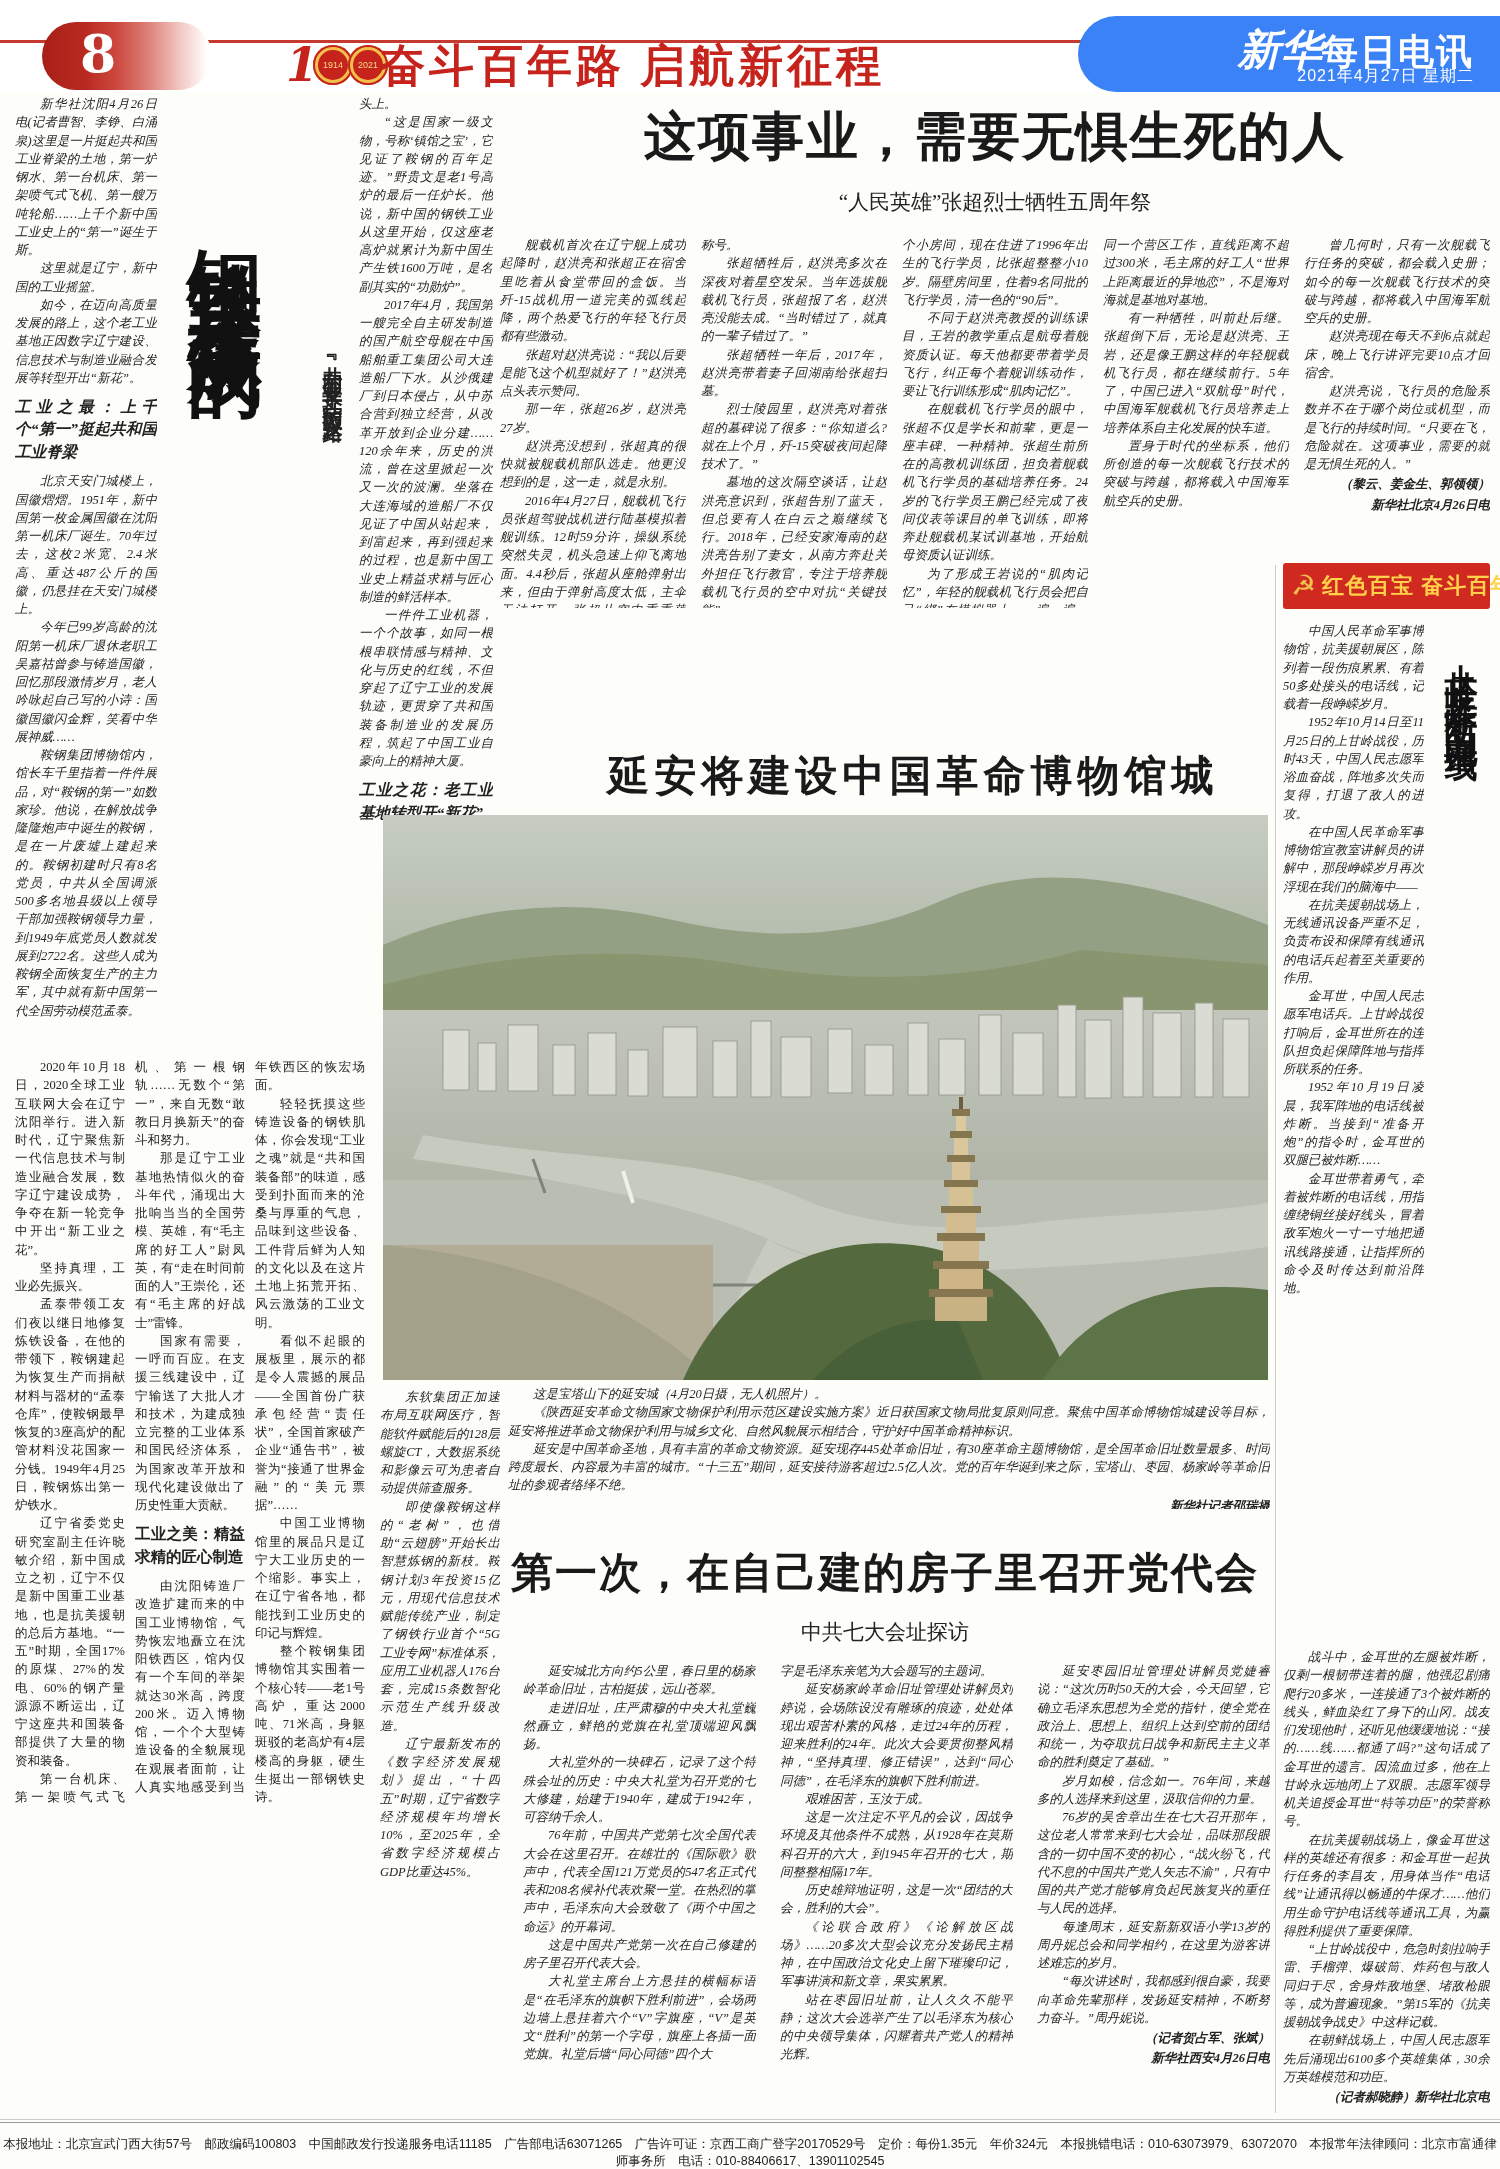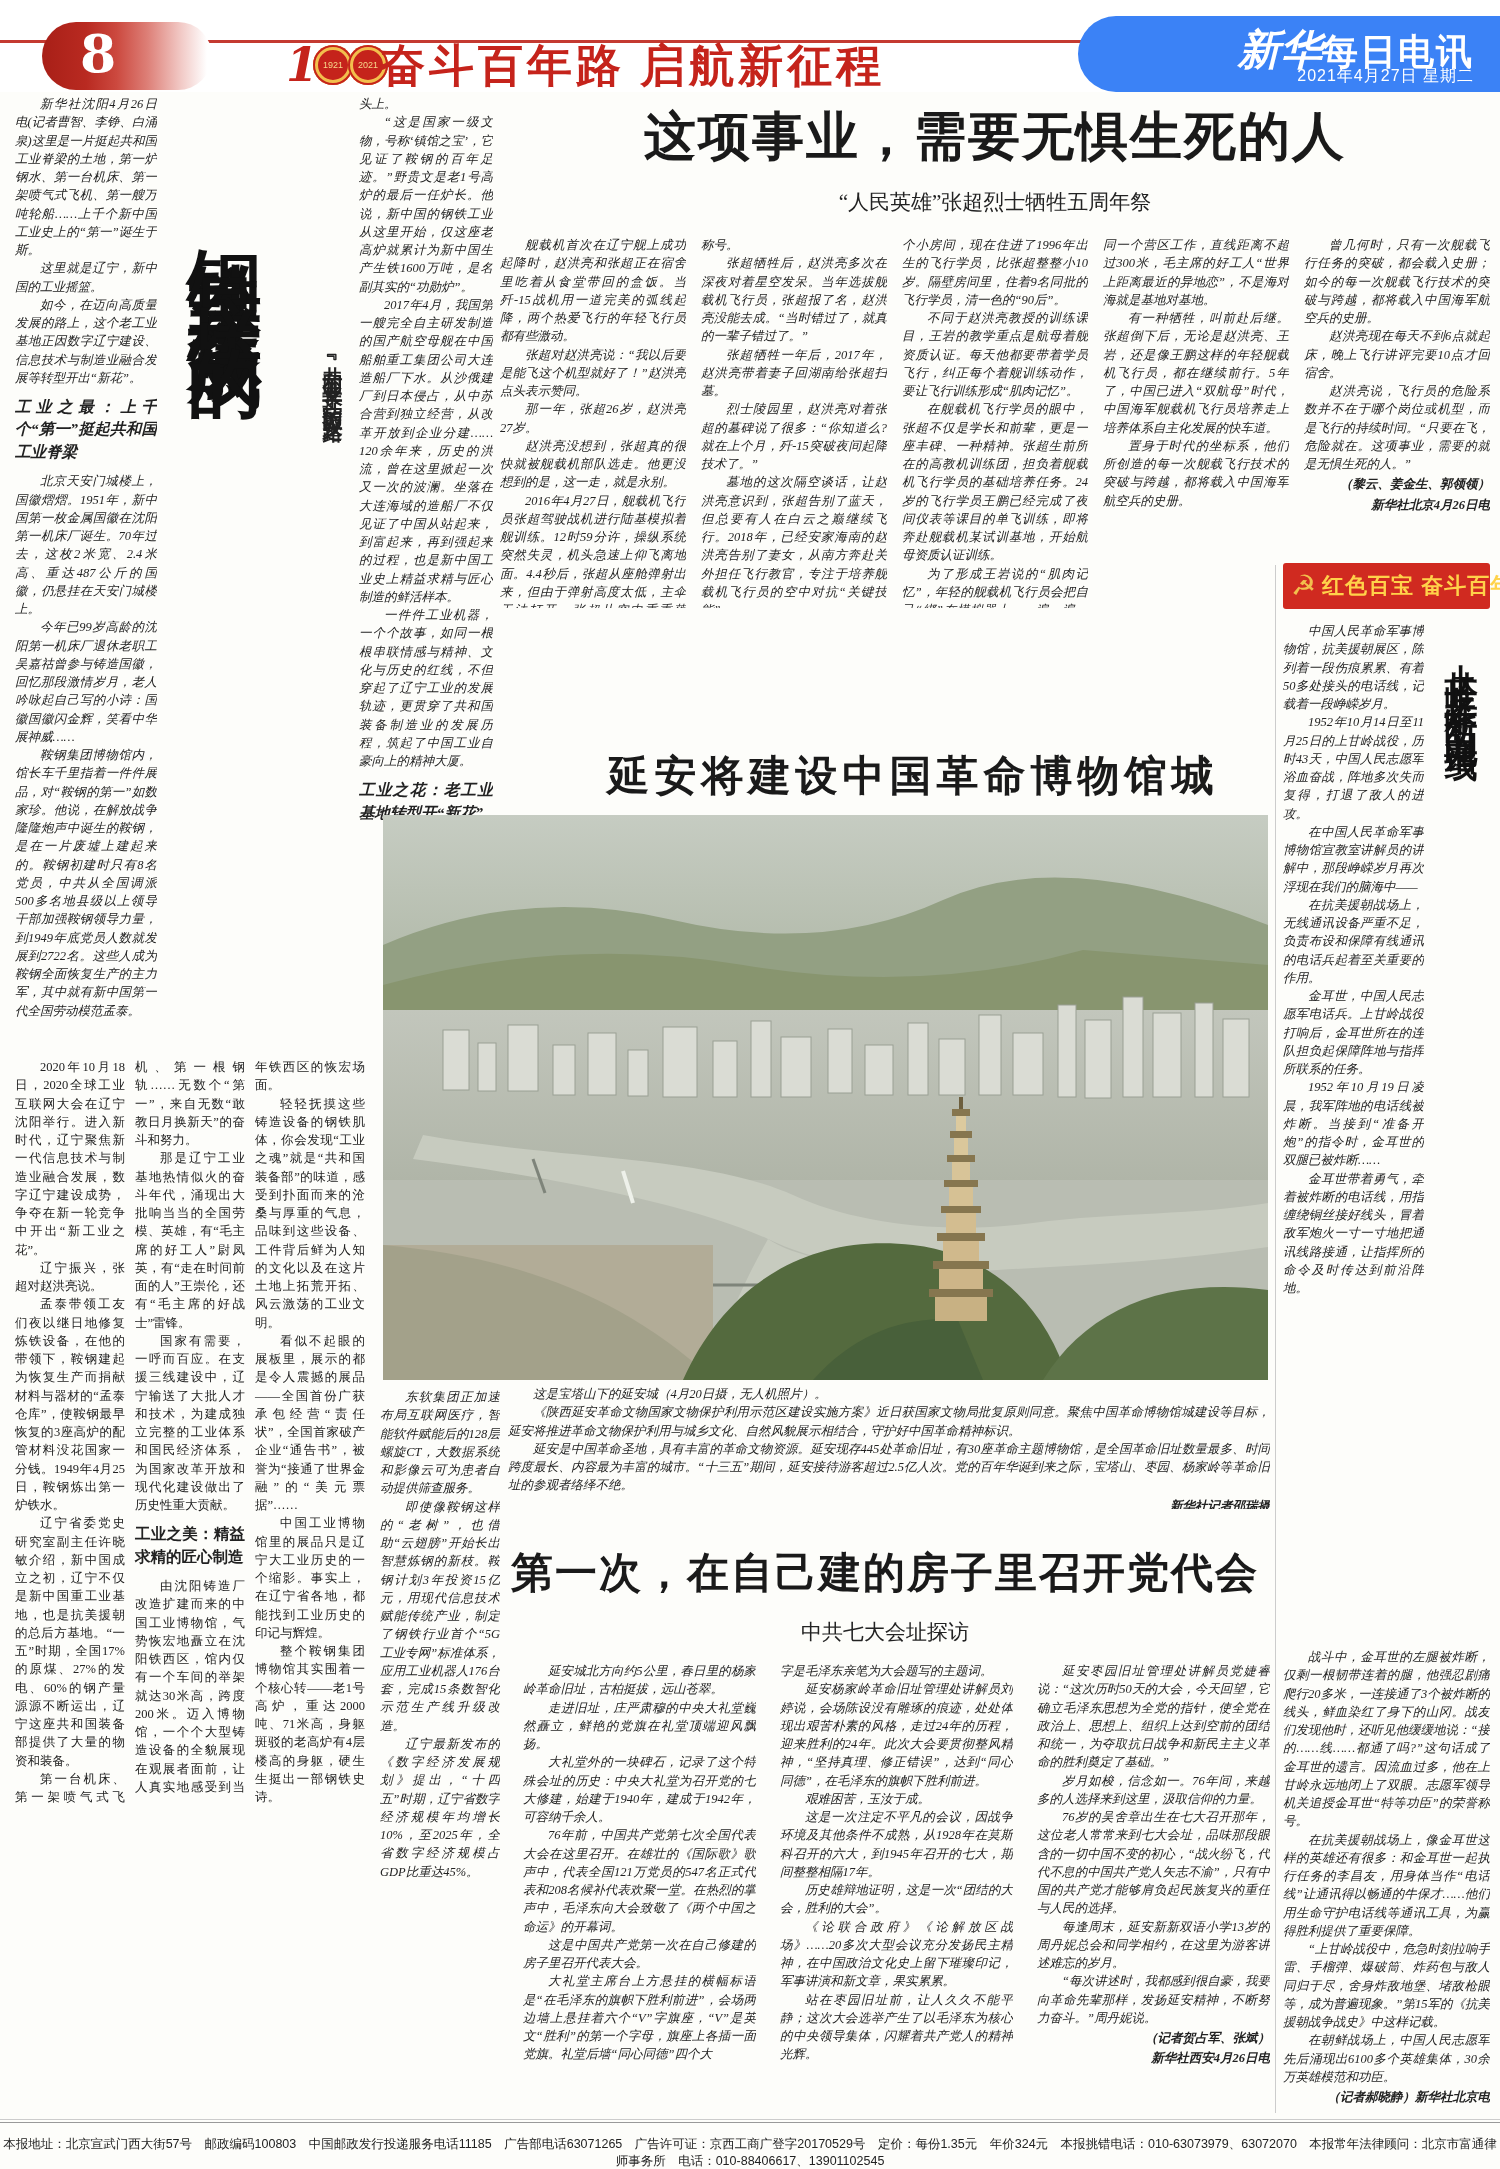--- a/index.html
+++ b/index.html
@@ -83,21 +83,21 @@
 <div class="page">
 
   <div class="banner">
     <div class="banner-line"></div>
     <div class="pagenum-capsule">
       <span class="pagenum">8</span>
     </div>
     <div class="logo100">
       <span class="logo-1">1</span>
       <span class="logo-0">
-          <i>1921</i>
+          <i>1914</i>
         </span>
       <span class="logo-0">
           <i>2021</i>
         </span>
     </div>
     <div class="slogan">奋斗百年路 启航新征程</div>
     <div class="masthead-box">
       <div class="masthead-brand">
         <span class="brand-script">新华</span><span class="brand-rest">每日电讯</span>
       </div>
@@ -122,21 +122,21 @@
     <div class="lt-col3 bodytext">
         <p class="para noindent">头上。</p>
         <p class="para">“这是国家一级文物，号称‘镇馆之宝’，它见证了鞍钢的百年足迹。”野贵文是老1号高炉的最后一任炉长。他说，新中国的钢铁工业从这里开始，仅这座老高炉就累计为新中国生产生铁1600万吨，是名副其实的“功勋炉”。</p>
         <p class="para">2017年4月，我国第一艘完全自主研发制造的国产航空母舰在中国船舶重工集团公司大连造船厂下水。从沙俄建厂到日本侵占，从中苏合营到独立经营，从改革开放到企业分建……120余年来，历史的洪流，曾在这里掀起一次又一次的波澜。坐落在大连海域的造船厂不仅见证了中国从站起来，到富起来，再到强起来的过程，也是新中国工业史上精益求精与匠心制造的鲜活样本。</p>
         <p class="para">一件件工业机器，一个个故事，如同一根根串联情感与精神、文化与历史的红线，不但穿起了辽宁工业的发展轨迹，更贯穿了共和国装备制造业的发展历程，筑起了中国工业自豪向上的精神大厦。</p>
         <p class="subhead">工业之花：老工业基地转型开“新花”</p>
       </div>
   </div>
   <div class="left-bottom">
       <p class="para">2020年10月18日，2020全球工业互联网大会在辽宁沈阳举行。进入新时代，辽宁聚焦新一代信息技术与制造业融合发展，数字辽宁建设成势，争夺在新一轮竞争中开出“新工业之花”。</p>
-      <p class="para">辽宁振兴，张超对赵洪亮说。</p>
+      <p class="para">坚持真理，工业必先振兴。</p>
       <p class="para">孟泰带领工友们夜以继日地修复炼铁设备，在他的带领下，鞍钢建起为恢复生产而捐献材料与器材的“孟泰仓库”，使鞍钢最早恢复的3座高炉的配管材料没花国家一分钱。1949年4月25日，鞍钢炼出第一炉铁水。</p>
       <p class="para">辽宁省委党史研究室副主任许晓敏介绍，新中国成立之初，辽宁不仅是新中国重工业基地，也是抗美援朝的总后方基地。“一五”时期，全国17%的原煤、27%的发电、60%的钢产量源源不断运出，辽宁这座共和国装备部提供了大量的物资和装备。</p>
       <p class="para">第一台机床、第一架喷气式飞机、第一根钢轨……无数个“第一”，来自无数“敢教日月换新天”的奋斗和努力。</p>
       <p class="para">那是辽宁工业基地热情似火的奋斗年代，涌现出大批响当当的全国劳模、英雄，有“毛主席的好工人”尉凤英，有“走在时间前面的人”王崇伦，还有“毛主席的好战士”雷锋。</p>
       <p class="para">国家有需要，一呼而百应。在支援三线建设中，辽宁输送了大批人才和技术，为建成独立完整的工业体系和国民经济体系，为国家改革开放和现代化建设做出了历史性重大贡献。</p>
       <p class="subhead">工业之美：精益求精的匠心制造</p>
       <p class="para">由沈阳铸造厂改造扩建而来的中国工业博物馆，气势恢宏地矗立在沈阳铁西区，馆内仅有一个车间的举架就达30米高，跨度200米。迈入博物馆，一个个大型铸造设备的全貌展现在观展者面前，让人真实地感受到当年铁西区的恢宏场面。</p>
       <p class="para">轻轻抚摸这些铸造设备的钢铁肌体，你会发现“工业之魂”就是“共和国装备部”的味道，感受到扑面而来的沧桑与厚重的气息，品味到这些设备、工件背后鲜为人知的文化以及在这片土地上拓荒开拓、风云激荡的工业文明。</p>
       <p class="para">看似不起眼的展板里，展示的都是令人震撼的展品——全国首份广获承包经营“责任状”，全国首家破产企业“通告书”，被誉为“接通了世界金融”的“美元票据”……</p>
       <p class="para">中国工业博物馆里的展品只是辽宁大工业历史的一个缩影。事实上，在辽宁省各地，都能找到工业历史的印记与辉煌。</p>

